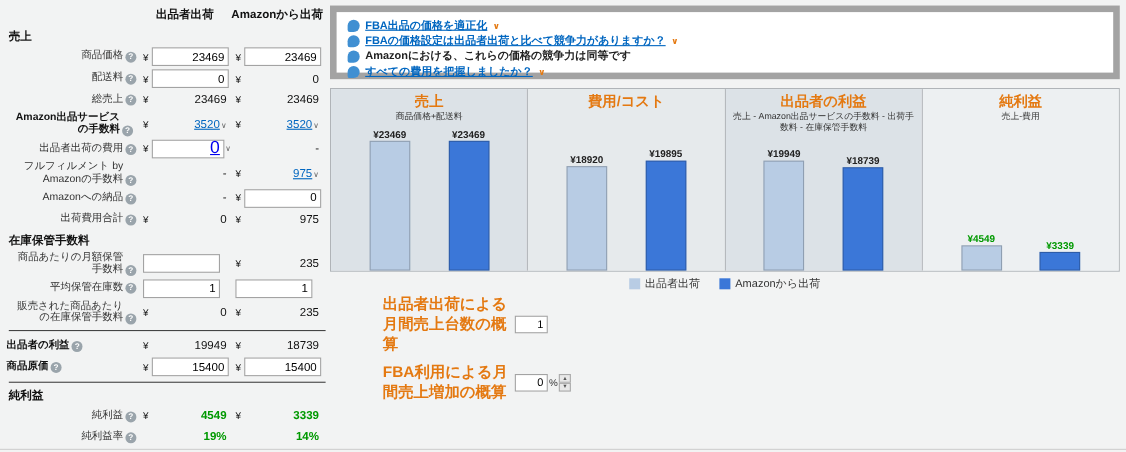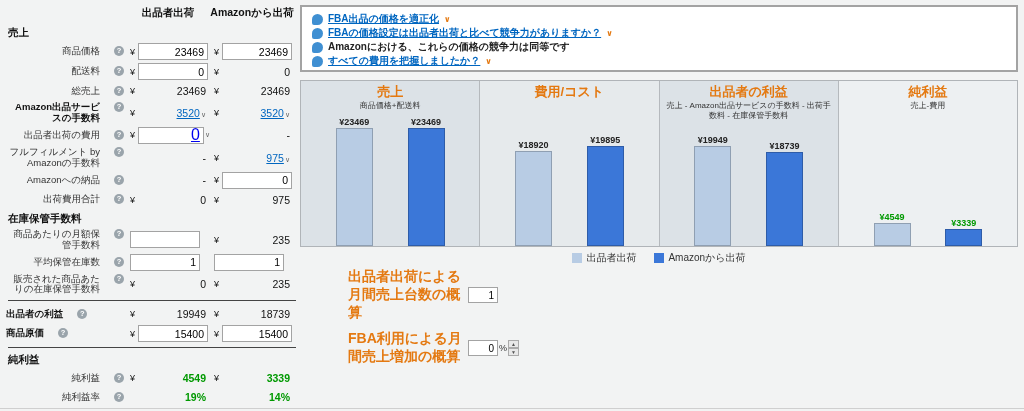--- a/index.html
+++ b/index.html
@@ -6,41 +6,41 @@
   html,body { width:1024px; height:411px; overflow:hidden; }
   body { background:#f2f3f3; font-family:"Liberation Sans","DejaVu Sans",sans-serif; color:#333; position:relative; }
 
   
   .form { position:absolute; left:0; top:0; width:298px; padding:6px 2px 0 6px; }
   .hdr-row { display:flex; margin-bottom:6px; }
   .hdr-spacer { width:120px; }
   .hdr-col { width:84px; text-align:center; font-weight:bold; font-size:10.5px; color:#111; }
   .sec { font-weight:bold; font-size:10.5px; color:#111; margin:4px 0 3px 2px; }
   .row { display:flex; align-items:center; margin-bottom:3px; min-height:16px; }
-  .lbl { width:120px; display:flex; justify-content:flex-end; align-items:flex-start; gap:14px;
+  .lbl { width:120px; display:flex; justify-content:flex-end; align-items:flex-end; gap:2px;
          text-align:right; font-size:9.5px; color:#333; line-height:1.15; padding-right:2px; }
   .lbl.bold { justify-content:flex-start; font-weight:bold; color:#111; }
   .lbl .t { max-width:103px; }
   .q { flex:0 0 auto; width:10px; height:10px; border-radius:50%; background:#9aa4ab; color:#fff;
        font-size:7.5px; font-weight:bold; text-align:center; line-height:10px; cursor:pointer; }
   .cell { width:84px; display:flex; align-items:center; padding-left:4px; }
   .yen { font-size:9px; color:#111; width:8px; }
   .val { flex:1; text-align:right; font-size:10.5px; color:#111; padding-right:4px; }
   .val.green { color:#009900; font-weight:bold; }
   .val a, a.lnk { color:#0066c0; text-decoration:underline; font-size:10.5px; }
   .chev { font-size:7px; color:#666; margin-left:1px; }
   input.field { width:70px; height:17px; border:1px solid #a3a3a3; background:#fff;
                 font-size:10.5px; text-align:right; padding:1px 3px; font-family:inherit; }
   .linkfield { width:70px; height:17px; border:1px solid #a3a3a3; background:#fff;
                display:flex; align-items:center; justify-content:flex-end; padding:1px 3px; }
   .divider { border-top:1px solid #444; margin:5px 0 5px 2px; width:288px; }
 
   
   .helpbox { position:absolute; left:300px; top:5px; width:718px; height:67px; background:#fff;
-             border:2px solid #a3a3a3; padding:5px 10px; }
+             border:6px solid #a3a3a3; padding:5px 10px; }
   .help-line { display:flex; align-items:center; gap:5px; height:14px; font-size:10px; }
   .bubble { width:11px; height:11px; border-radius:50% 50% 50% 2px; background:#3f8fd2; flex:0 0 auto; }
   .help-line a { color:#0066c0; font-weight:bold; text-decoration:underline; }
   .help-line .plain { color:#222; font-weight:bold; }
   .orange-chev { color:#e47911; font-size:8px; font-weight:bold; }
 
   
   .chart-box { position:absolute; left:300px; top:80px; width:718px; height:167px;
                border:1px solid #b0b4b8; display:flex; }
   .panel { flex:1; position:relative; border-left:1px solid #b5b9bd; }

